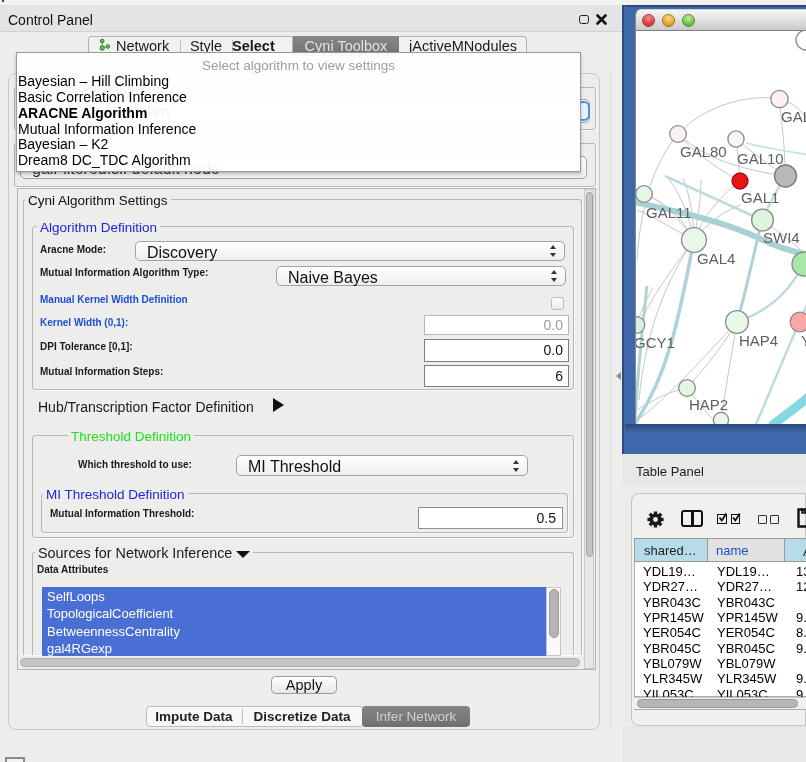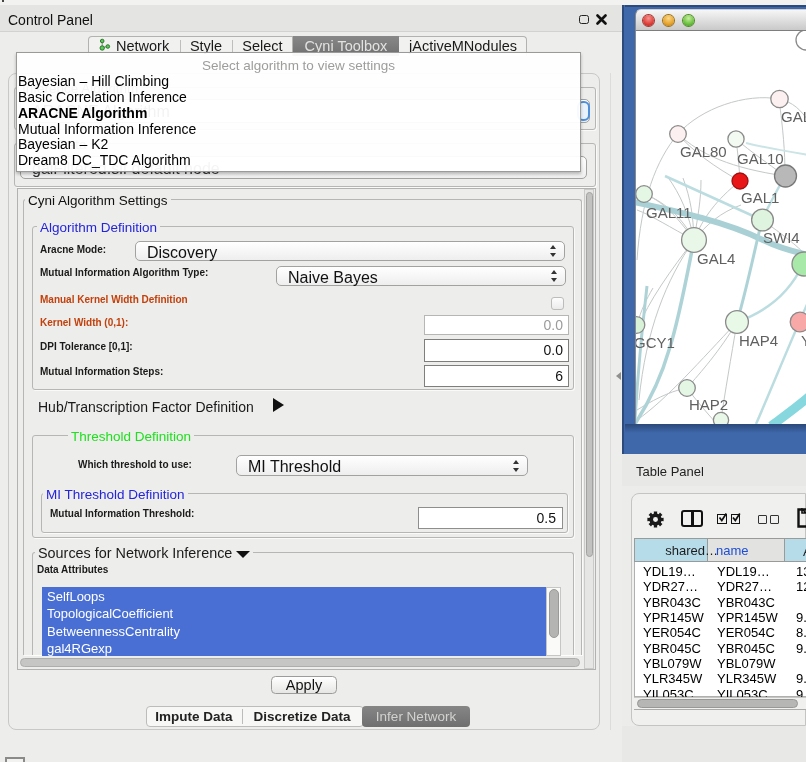--- a/index.html
+++ b/index.html
@@ -1,20 +1,20 @@
 <!DOCTYPE html>
 <html><head>
 <meta charset="utf-8">
 <style>
 * { margin:0; padding:0; box-sizing:border-box; }
 html,body { width:806px; height:762px; overflow:hidden; }
 body { font-family:"Liberation Sans", sans-serif; background:#ededeb; position:relative; }
 .abs { position:absolute; }
 .lbl { font-size:10px; font-weight:bold; color:#1a1a1a; white-space:nowrap; }
-.dis { color:#c2410c; }
+.dis { color:#1d4ed8; }
 .gbox { position:absolute; border:1px solid #b6b6b4; border-radius:3px;
   box-shadow: inset 0 0 0 0 #fff, 1px 1px 0 rgba(255,255,255,0.7); }
 .glabel { position:absolute; font-size:13.5px; background:#ededeb; padding:0 3px; white-space:nowrap; }
 .combo { position:absolute; background:linear-gradient(#ffffff,#eeeeee); border:1px solid #a2a2a0;
   border-radius:5px; font-size:16px; color:#111;padding-left:32px; }
 .combo .ct { position:absolute; left:11px; top:2px; white-space:nowrap; }
 .carr { position:absolute; right:7px; top:50%; width:7px; height:12px; margin-top:-6px; }
 .carr:before { content:""; position:absolute; left:0; top:0; border-left:3px solid transparent;
   border-right:3px solid transparent; border-bottom:4px solid #333; }
 .carr:after { content:""; position:absolute; left:0; bottom:0; border-left:3px solid transparent;
@@ -42,21 +42,21 @@
 <div class="abs" style="left:399px;top:36px;width:128px;height:20px;background:#f1f1ef;border:1px solid #b2b2b0;border-bottom:none;border-left:none;border-radius:0 4px 0 0;"></div>
 <svg class="abs" style="left:99px;top:38px;" width="12" height="14" viewBox="0 0 12 14">
   <line x1="3.2" y1="3.5" x2="3.2" y2="9.5" stroke="#888" stroke-width="1"></line>
   <line x1="3.2" y1="9.5" x2="8.6" y2="8.5" stroke="#888" stroke-width="1"></line>
   <circle cx="3.2" cy="3" r="1.8" fill="#5bc95b" stroke="#1e6e1e" stroke-width="0.9"></circle>
   <circle cx="3.2" cy="10" r="2.2" fill="#5bc95b" stroke="#1e6e1e" stroke-width="0.9"></circle>
   <circle cx="8.8" cy="8.5" r="1.8" fill="#5bc95b" stroke="#1e6e1e" stroke-width="0.9"></circle>
 </svg>
 <div class="abs" style="left:116px;top:38px;font-size:14.5px;color:#1a1a1a;">Network</div>
 <div class="abs" style="left:180px;top:38px;width:52px;text-align:center;font-size:14.5px;color:#1a1a1a;">Style</div>
-<div class="abs" style="left:232px;top:38px;width:61px;text-align:center;font-size:14.5px;color:#1a1a1a;">Select</div>
+<div class="abs" style="left:232px;top:38px;width:61px;text-align:left;font-size:14.5px;color:#1a1a1a;font-weight:bold;">Select</div>
 <div class="abs" style="left:293px;top:38px;width:106px;text-align:center;font-size:14.5px;color:#e2e2e0;">Cyni Toolbox</div>
 <div class="abs" style="left:399px;top:38px;width:128px;text-align:center;font-size:14.5px;color:#1a1a1a;">jActiveMNodules</div>
 
 <div class="abs" style="left:610px;top:73px;width:1px;height:657px;background:#dcdcda;"></div>
 <div class="abs" style="left:8px;top:73px;width:592px;height:657px;border:1.5px solid #c8c8c6;border-radius:8px;"></div>
 
 <div class="gbox" style="left:14px;top:87px;width:582px;height:43px;"></div>
 <div class="glabel" style="left:19px;top:81px;color:#333;">Inference Algorithm</div>
 <div class="combo" style="left:20px;top:99px;width:570px;height:24px;">
     <span class="ct" style="top:3px;">ARACNE Algorithm</span>
@@ -267,21 +267,21 @@
 <div class="abs" style="left:769.5px;top:514.5px;width:9.5px;height:9.5px;border:1.4px solid #333;border-radius:1px;"></div>
 <svg class="abs" style="left:797px;top:508px;" width="9" height="20" viewBox="0 0 9 20">
   <path d="M1.5 1.5 h9 v17 h-9 z" fill="none" stroke="#111" stroke-width="2.4"></path>
   <path d="M5 1 l4 4 h-4 z" fill="#f0f0ee" stroke="#111" stroke-width="1.6"></path>
 </svg>
 
 <div class="abs" style="left:634px;top:538px;width:172px;height:159px;background:#fff;border:1px solid #b0b0ae;border-right:none;"></div>
 <div class="abs" style="left:634px;top:538px;width:74px;height:24px;background:#b6dcea;border:1px solid #9a9a98;"></div>
 <div class="abs" style="left:708px;top:538px;width:77px;height:24px;background:#e2e2e0;border:1px solid #9a9a98;border-left:none;"></div>
 <div class="abs" style="left:785px;top:538px;width:21px;height:24px;background:#b6dcea;border:1px solid #9a9a98;border-left:none;border-right:none;"></div>
-<div class="abs" style="left:644px;top:543px;width:74px;text-align:right;font-size:13px;color:#1c1c1c;">shared…</div>
+<div class="abs" style="left:644px;top:543px;width:74px;text-align:left;font-size:13px;color:#1c1c1c;">shared…</div>
 <div class="abs" style="left:716px;top:543px;width:77px;text-align:left;font-size:13px;color:#1d4ed8;">name</div>
 <div class="abs" style="left:803px;top:544px;font-size:13px;color:#1c1c1c;">A</div>
 <div class="abs" style="left:643px;top:564px;font-size:13px;color:#000;line-height:15.35px;white-space:nowrap;">YDL19…<br>YDR27…<br>YBR043C<br>YPR145W<br>YER054C<br>YBR045C<br>YBL079W<br>YLR345W<br>YIL053C</div>
 <div class="abs" style="left:717px;top:564px;font-size:13px;color:#000;line-height:15.35px;white-space:nowrap;">YDL19…<br>YDR27…<br>YBR043C<br>YPR145W<br>YER054C<br>YBR045C<br>YBL079W<br>YLR345W<br>YIL053C</div>
 <div class="abs" style="left:796px;top:564px;font-size:13px;color:#000;line-height:15.35px;white-space:nowrap;">13<br>12<br>&nbsp;<br>9.<br>8.<br>9.<br>&nbsp;<br>9.<br>9.</div>
 
 <div class="abs" style="left:634px;top:697px;width:172px;height:13px;background:#f0f0ee;border-top:1px solid #c6c6c4;border-bottom:1px solid #aaaaa8;"></div>
 <div class="abs" style="left:637px;top:699px;width:161px;height:9px;background:#b6b6b4;border:1px solid #989896;border-radius:4.5px;"></div>
 
 </body></html>

